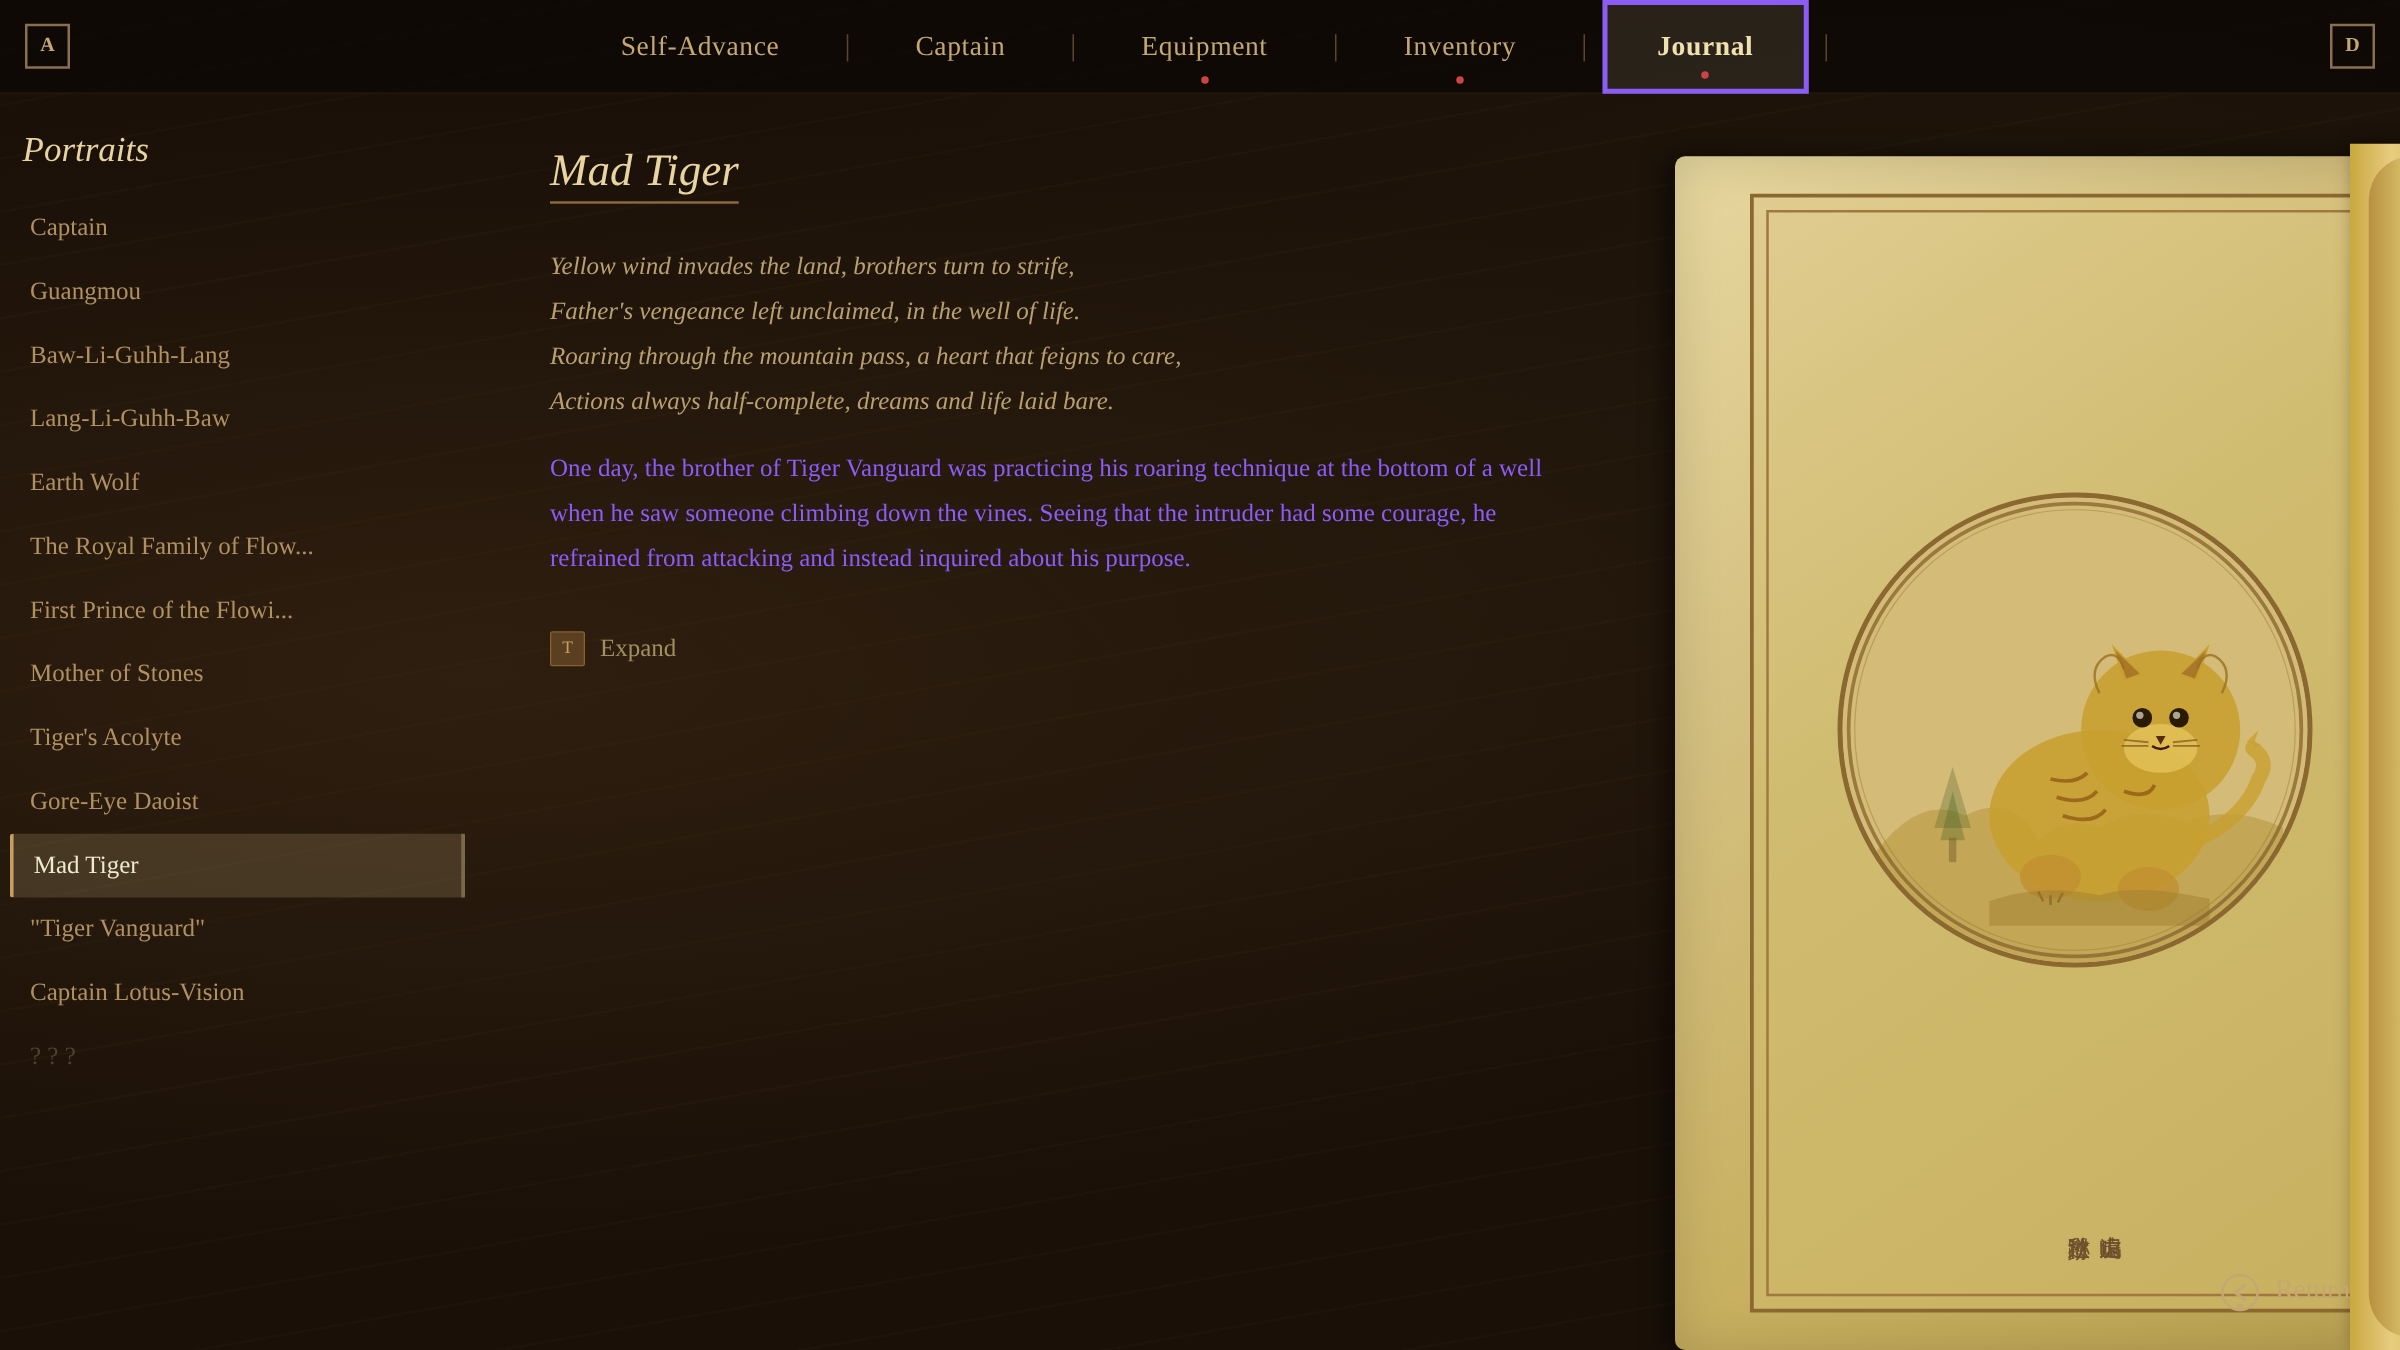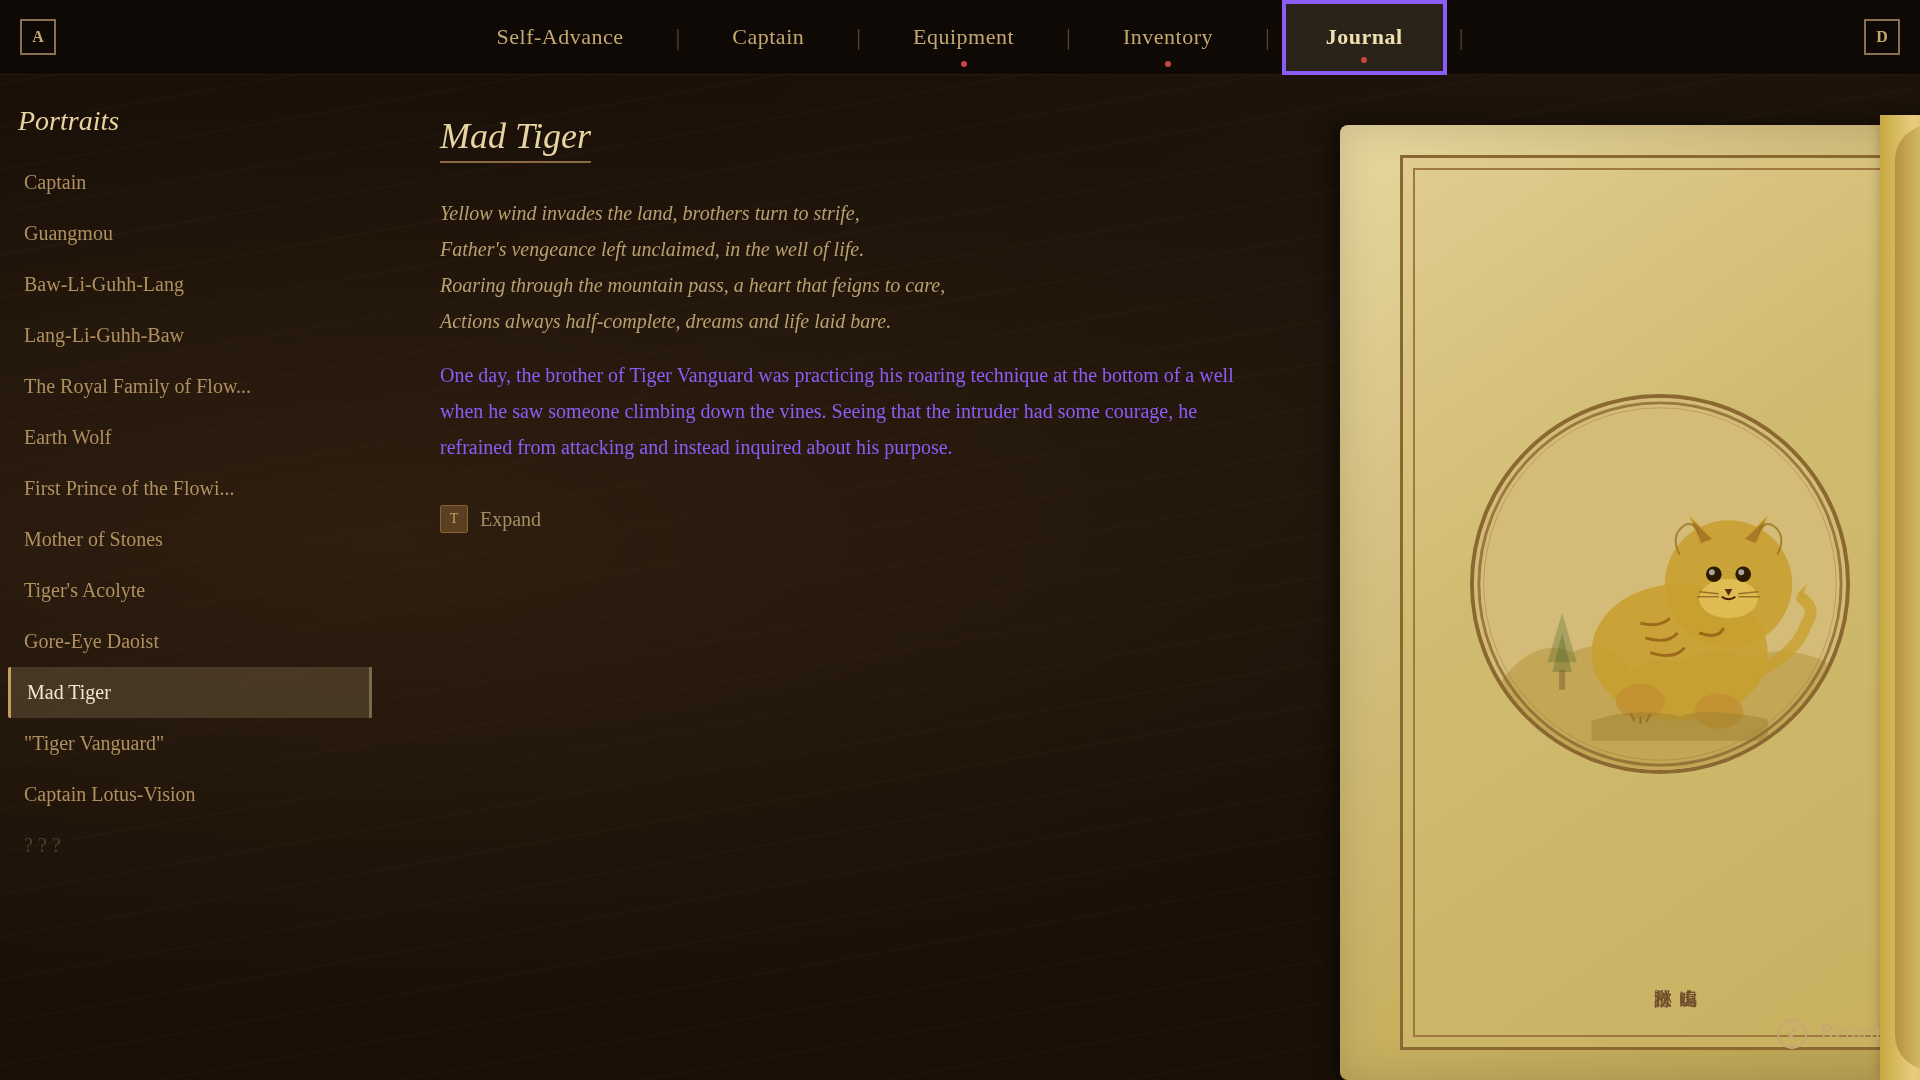--- a/index.html
+++ b/index.html
@@ -399,22 +399,22 @@
 
 <div class="main-content">
 
   <div class="sidebar">
     <div class="sidebar-title">Portraits</div>
 
     <div class="portrait-item">Captain</div>
     <div class="portrait-item">Guangmou</div>
     <div class="portrait-item">Baw-Li-Guhh-Lang</div>
     <div class="portrait-item">Lang-Li-Guhh-Baw</div>
+    <div class="portrait-item">Earth Wolf</div>
     <div class="portrait-item">The Royal Family of Flow...</div>
-    <div class="portrait-item">Earth Wolf</div>
     <div class="portrait-item">First Prince of the Flowi...</div>
     <div class="portrait-item">Mother of Stones</div>
     <div class="portrait-item">Tiger's Acolyte</div>
     <div class="portrait-item">Gore-Eye Daoist</div>
     <div class="portrait-item active">Mad Tiger</div>
     <div class="portrait-item">"Tiger Vanguard"</div>
     <div class="portrait-item">Captain Lotus-Vision</div>
     <div class="portrait-item locked">? ? ?</div>
   </div>
 

